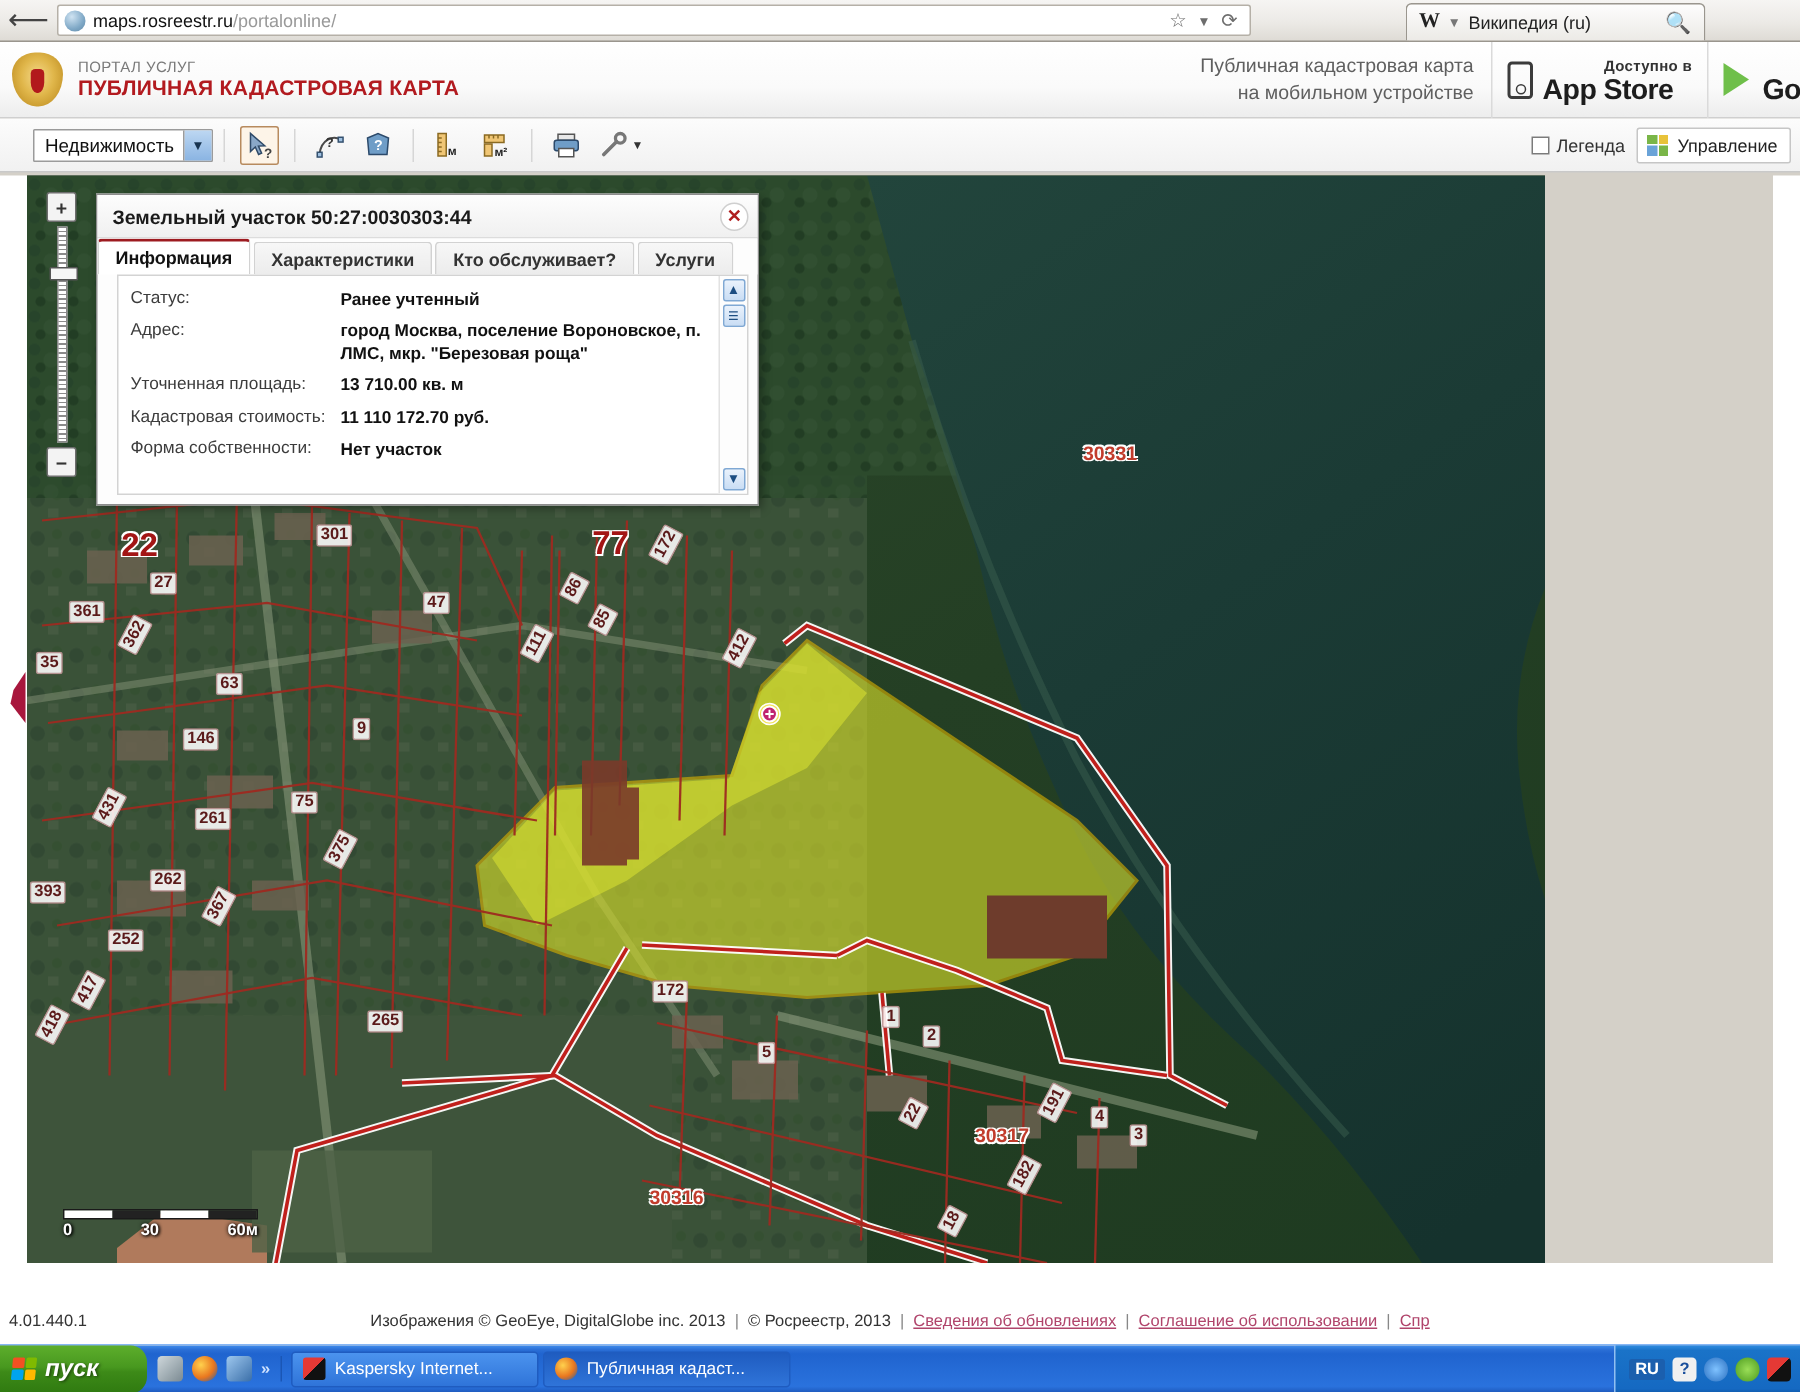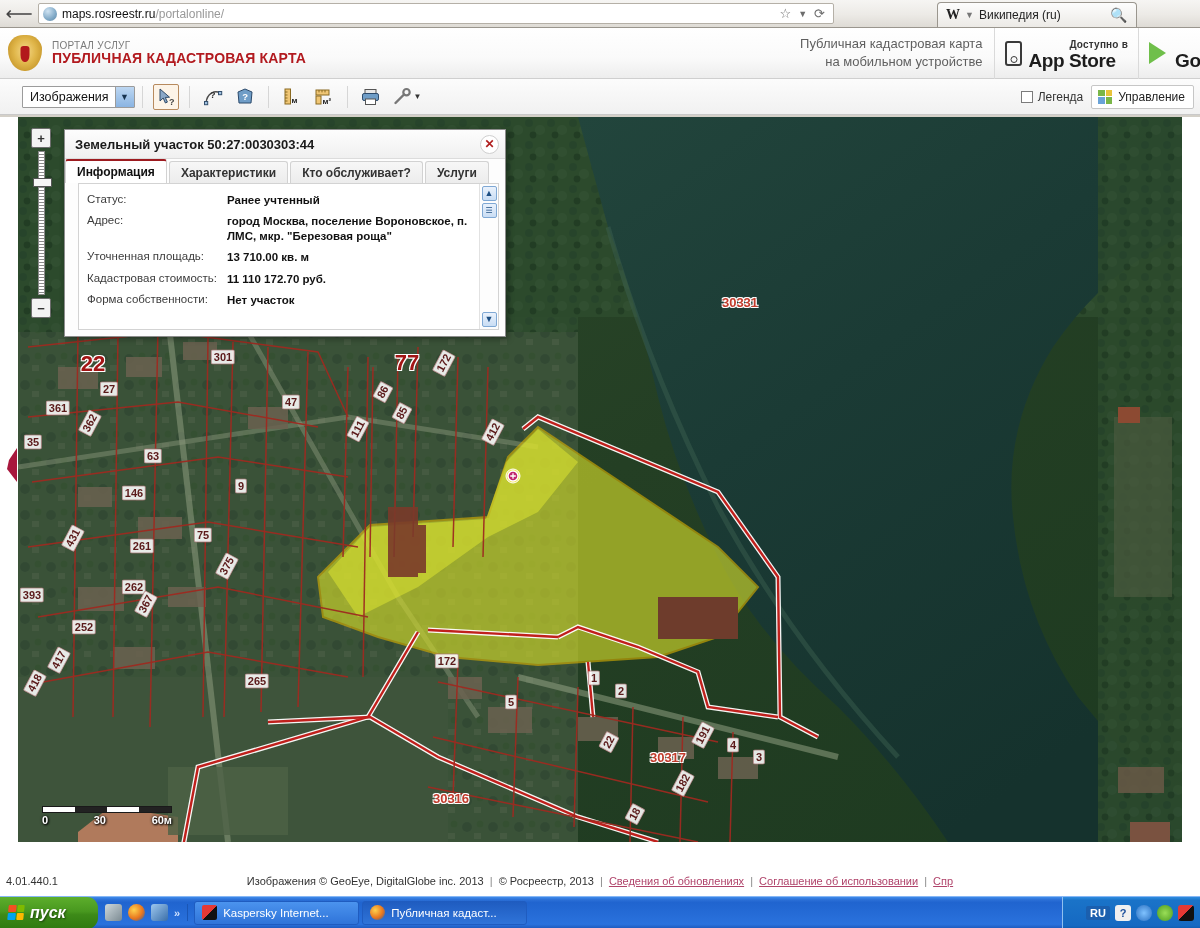--- a/index.html
+++ b/index.html
@@ -155,21 +155,21 @@
     grid-template: 1fr 1fr / 1fr 1fr; gap: 1px;
   }
   #manage-grid i { display:block; }
   #manage-grid i:nth-child(1){ background:#7ab648; }
   #manage-grid i:nth-child(2){ background:#e8c33a; }
   #manage-grid i:nth-child(3){ background:#6aa3d8; }
   #manage-grid i:nth-child(4){ background:#7ab648; }
 
   
   #map-wrap {
-    position: absolute; left: 18px; top: 117px; width: 1164px; height: 725px;
+    position: absolute; left: 18px; top: 117px; width: 1012px; height: 725px;
     overflow: hidden; background: #18331f;
   }
   #map-canvas { position: absolute; left: 0; top: 0; width: 1164px; height: 725px; }
 
   #map-left-gutter {
     position: absolute; left: 0; top: 117px; width: 18px; height: 725px;
     background: #ffffff;
   }
   #map-right-gutter {
     position: absolute; left: 1182px; top: 117px; width: 18px; height: 725px;
@@ -353,21 +353,21 @@
     height: 24px; width: 165px; display: flex; align-items: center; gap: 6px;
     padding: 0 7px; border-radius: 3px;
     background: linear-gradient(180deg,#4b93ee,#2f74d9);
     border: 1px solid #1f5cc0;
     color: #fff; font-size: 11.5px; white-space: nowrap; overflow: hidden;
   }
   .task-item.act { background: linear-gradient(180deg,#1f5cc0,#2f74d9); }
   .task-ico { width: 15px; height: 15px; flex: 0 0 15px; border-radius: 2px; }
   #tray {
     margin-left: auto; height: 32px; display: flex; align-items: center; gap: 5px;
-    padding: 0 6px 0 23px;
+    padding: 0 6px 0 9px;
     background: linear-gradient(180deg,#2f8ce0 0%,#1a73c8 10%,#1569c2 90%,#1059ab 100%);
     border-left: 1px solid #8fc0f0;
   }
   #tray-lang {
     color: #fff; font-size: 11px; font-weight: bold;
     background: #1b5fae; padding: 1px 4px; border-radius: 2px;
   }
   .tray-ico { width: 16px; height: 16px; border-radius: 3px; }
 </style>
 </head>
@@ -417,21 +417,21 @@
       <span class="store-txt">
         <span class="store-small">ЗАПУ</span><br>
         <span class="store-big">Go</span>
       </span>
     </div>
   </div>
 </div>
 
 <div id="toolbar">
   <div id="kind-select">
-    <span>Изображения</span>
+    <span>Недвижимость</span>
     <span id="kind-select-caret">▼</span>
   </div>
   <span class="tsep"></span>
 
   <div class="tbtn active">
     <svg width="20" height="20" viewBox="0 0 20 20">
       <path d="M4 2 L4 14 L7.2 11 L9.4 16 L11.4 15.1 L9.3 10.4 L13.5 10.2 Z" fill="#8aa8c8" stroke="#2f4a68" stroke-width="1"></path>
       <text x="13" y="18" font-size="9" font-weight="bold" fill="#444" font-family="Liberation Sans, sans-serif">?</text>
     </svg>
   </div>
@@ -651,21 +651,21 @@
       <div class="plabel" style="left: 72px; top: 306px; transform: translate(-50%, -50%) rotate(-62deg);">362</div>
       <div class="plabel" style="left: 15px; top: 325px;">35</div>
       <div class="plabel" style="left: 135px; top: 339px;">63</div>
       <div class="plabel" style="left: 223px; top: 369px;">9</div>
       <div class="plabel" style="left: 116px; top: 376px;">146</div>
       <div class="plabel" style="left: 55px; top: 421px; transform: translate(-50%, -50%) rotate(-62deg);">431</div>
       <div class="plabel" style="left: 185px; top: 418px;">75</div>
       <div class="plabel" style="left: 124px; top: 429px;">261</div>
       <div class="plabel" style="left: 209px; top: 449px; transform: translate(-50%, -50%) rotate(-62deg);">375</div>
       <div class="plabel" style="left: 14px; top: 478px;">393</div>
-      <div class="plabel" style="left: 94px; top: 470px; margin-left: 22px;">262</div>
+      <div class="plabel" style="left: 94px; top: 470px;">262</div>
       <div class="plabel" style="left: 128px; top: 487px; transform: translate(-50%, -50%) rotate(-62deg);">367</div>
       <div class="plabel" style="left: 66px; top: 510px;">252</div>
       <div class="plabel" style="left: 41px; top: 543px; transform: translate(-50%, -50%) rotate(-62deg);">417</div>
       <div class="plabel" style="left: 17px; top: 566px; transform: translate(-50%, -50%) rotate(-62deg);">418</div>
       <div class="plabel" style="left: 239px; top: 564px;">265</div>
       <div class="plabel" style="left: 429px; top: 544px;">172</div>
       <div class="plabel" style="left: 493px; top: 585px;">5</div>
       <div class="plabel" style="left: 576px; top: 561px;">1</div>
       <div class="plabel" style="left: 603px; top: 574px;">2</div>
       <div class="plabel" style="left: 591px; top: 625px; transform: translate(-50%, -50%) rotate(-62deg);">22</div>

